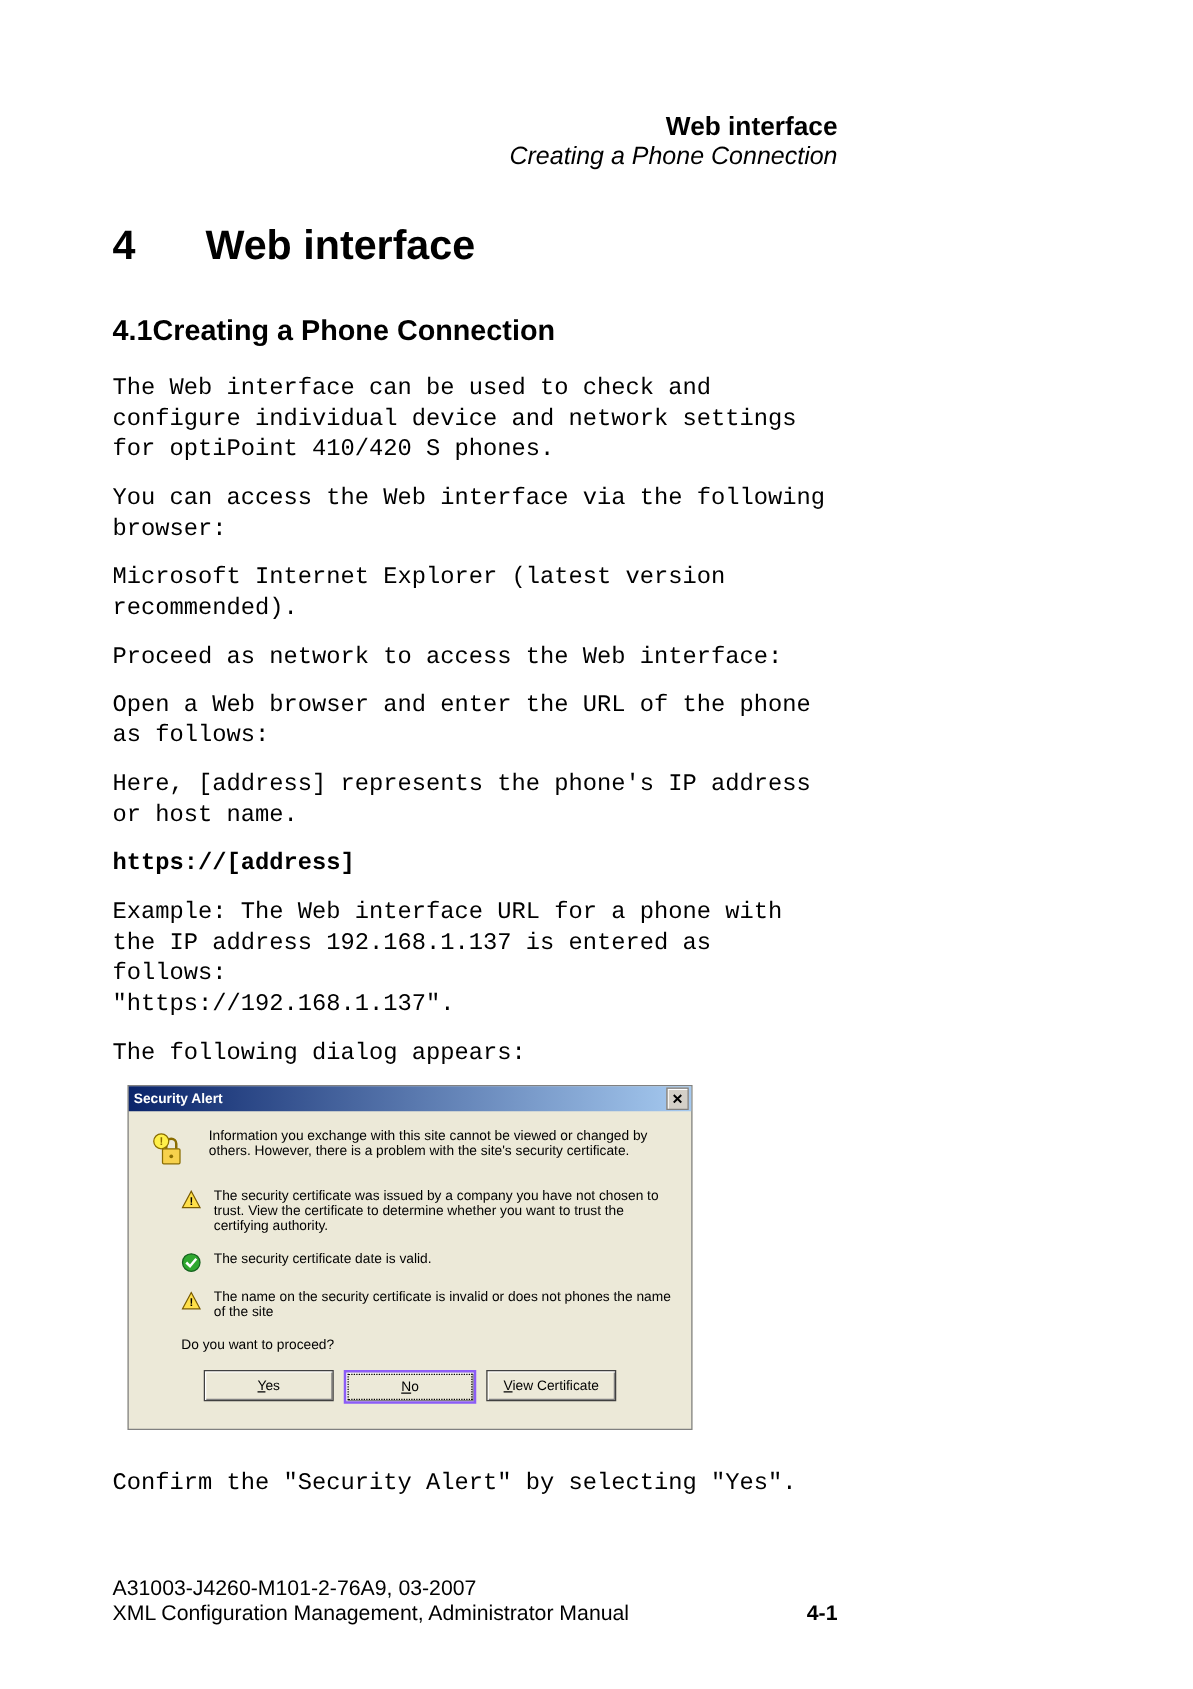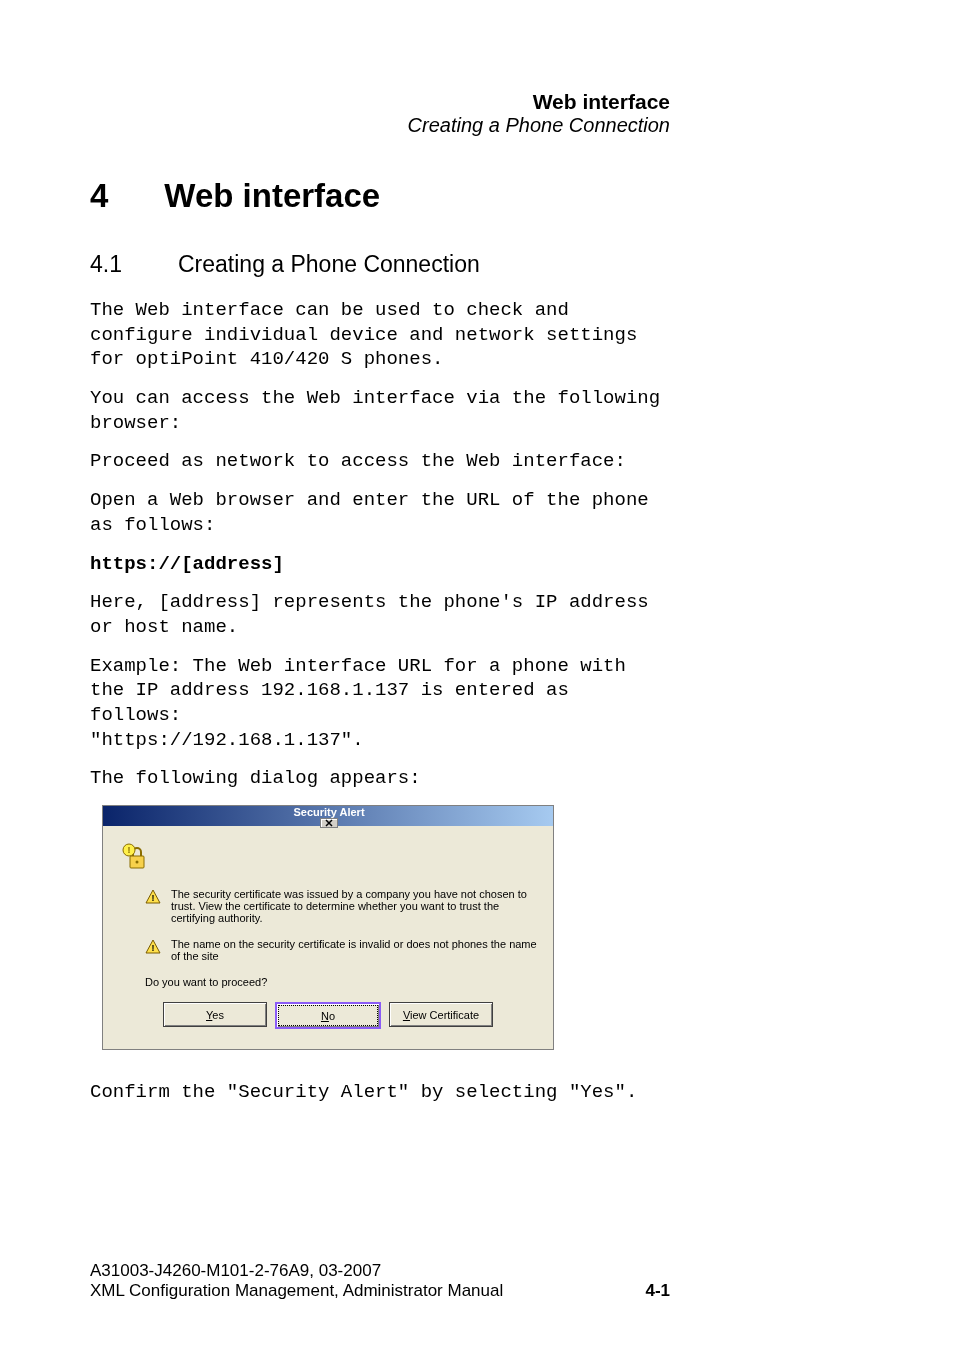--- a/index.html
+++ b/index.html
@@ -30,22 +30,21 @@
   }
   .h1-row {
     display: flex;
     gap: 56px;
     font-weight: bold;
     font-size: 33px;
     margin-bottom: 30px;
   }
   .h2-row {
     display: flex;
-    gap: 56px;
-    font-weight: normal;
+    font-weight: bold;
     font-size: 23px;
     margin-bottom: 20px;
     margin-top: 36px;
   }
   .para {
     font-size: 19px;
     line-height: 1.3;
     margin-bottom: 14px;
     font-family: Liberation Mono, monospace;
   }
@@ -66,21 +65,20 @@
   .dlg-title {
     height: 20px;
     background: linear-gradient(to right, #0a246a, #a6caf0);
     color: #fff;
     font-weight: bold;
     font-size: 11px;
     display: flex;
     align-items: center;
     justify-content: space-between;
     padding: 0 2px 0 4px;
-    flex-direction: column;
   }
   .dlg-close {
     width: 16px;
     height: 16px;
     background: #d4d0c8;
     border: 1px solid #808080;
     display: flex;
     align-items: center;
     justify-content: center;
     font-size: 10px;
@@ -181,24 +179,25 @@
     <span>Web interface</span>
   </div>
 
   <div class="h2-row">
     <span>4.1</span>
     <span>Creating a Phone Connection</span>
   </div>
 
   <div class="para">The Web interface can be used to check and configure individual device and network settings for optiPoint 410/420 S phones.</div>
   <div class="para">You can access the Web interface via the following browser:</div>
+  <div class="para">Microsoft Internet Explorer (latest version recommended).</div>
   <div class="para">Proceed as network to access the Web interface:</div>
   <div class="para">Open a Web browser and enter the URL of the phone as follows:</div>
+  <div class="para">Here, [address] represents the phone's IP address or host name.</div>
   <div class="para bold">https://[address]</div>
-  <div class="para">Here, [address] represents the phone's IP address or host name.</div>
   <div class="para" style="white-space:pre-line">Example: The Web interface URL for a phone with the IP address 192.168.1.137 is entered as follows:
 "https://192.168.1.137".</div>
   <div class="para">The following dialog appears:</div>
 
   <div class="dialog">
     <div class="dlg-title">
       <span>Security Alert</span>
       <span class="dlg-close">
         <svg width="8" height="8" viewBox="0 0 8 8">
             <path d="M1 1 L7 7 M7 1 L1 7" stroke="#000" stroke-width="1.5"></path>
@@ -209,35 +208,45 @@
       <div class="dlg-top">
         <span class="dlg-icon-lock">
           <svg width="34" height="34" viewBox="0 0 34 34">
             <rect x="11" y="16" width="14" height="12" rx="1" fill="#f7d14c" stroke="#8a6d00"></rect>
             <path d="M14 16 v-4 a4 4 0 0 1 8 0 v4" fill="none" stroke="#8a6d00" stroke-width="2"></path>
             <circle cx="18" cy="22" r="1.5" fill="#8a6d00"></circle>
             <circle cx="10" cy="10" r="6" fill="#fff04a" stroke="#8a6d00"></circle>
             <text x="10" y="13" text-anchor="middle" font-size="9" font-weight="bold" fill="#8a6d00">!</text>
           </svg>
         </span>
+        <div>Information you exchange with this site cannot be viewed or changed by others. However, there is a problem with the site's security certificate.</div>
       </div>
 
       <div class="dlg-items">
         <div class="dlg-item">
           <span class="dlg-si">
             <svg width="16" height="16" viewBox="0 0 16 16">
                 <polygon points="8,1 15,14 1,14" fill="#ffe04a" stroke="#7a5c00"></polygon>
                 <text x="8" y="12" text-anchor="middle" font-size="9" font-weight="bold" fill="#000">!</text>
               </svg>
           </span>
           <span>The security certificate was issued by a company you have not chosen to trust. View the certificate to determine whether you want to trust the certifying authority.</span>
         </div>
         <div class="dlg-item">
           <span class="dlg-si">
             <svg width="16" height="16" viewBox="0 0 16 16">
+                <circle cx="8" cy="8" r="7" fill="#2fa82f" stroke="#15631f"></circle>
+                <path d="M4 8 l3 3 l5 -6" stroke="#fff" stroke-width="2" fill="none"></path>
+              </svg>
+          </span>
+          <span>The security certificate date is valid.</span>
+        </div>
+        <div class="dlg-item">
+          <span class="dlg-si">
+            <svg width="16" height="16" viewBox="0 0 16 16">
                 <polygon points="8,1 15,14 1,14" fill="#ffe04a" stroke="#7a5c00"></polygon>
                 <text x="8" y="12" text-anchor="middle" font-size="9" font-weight="bold" fill="#000">!</text>
               </svg>
           </span>
           <span>The name on the security certificate is invalid or does not phones the name of the site</span>
         </div>
       </div>
 
       <div class="dlg-prompt">Do you want to proceed?</div>
 

